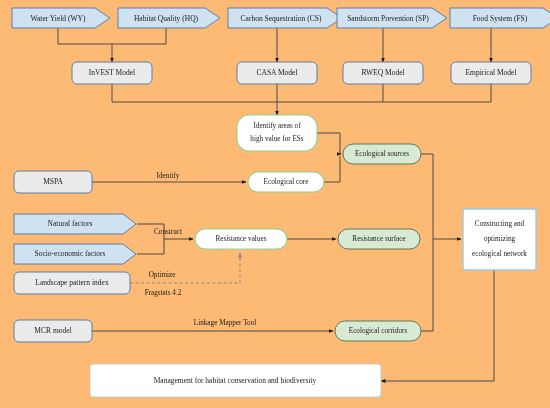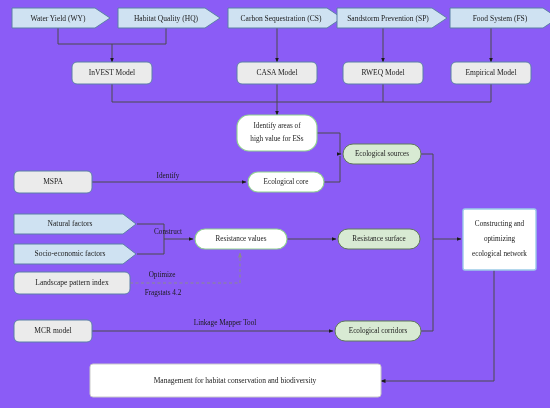--- a/index.html
+++ b/index.html
@@ -4,21 +4,21 @@
 <style>
   html, body {
     margin: 0;
     padding: 0;
     background: #ffffff;
   }
   #canvas {
     position: relative;
     width: 550px;
     height: 408px;
-    background: #8b5cf6;
+    background: #fdba74;
     font-family: "Liberation Serif", "DejaVu Serif", serif;
     overflow: hidden;
   }
   svg#flow {
     position: absolute;
     left: 0;
     top: 0;
     width: 550px;
     height: 408px;
   }

